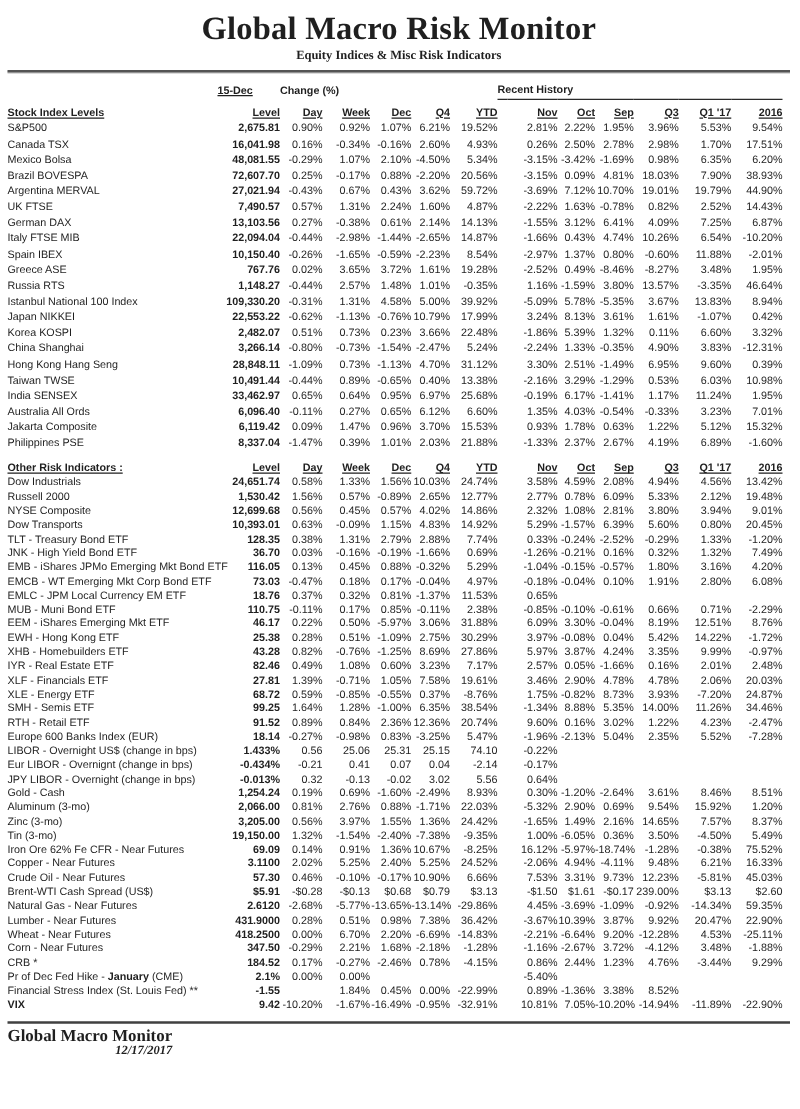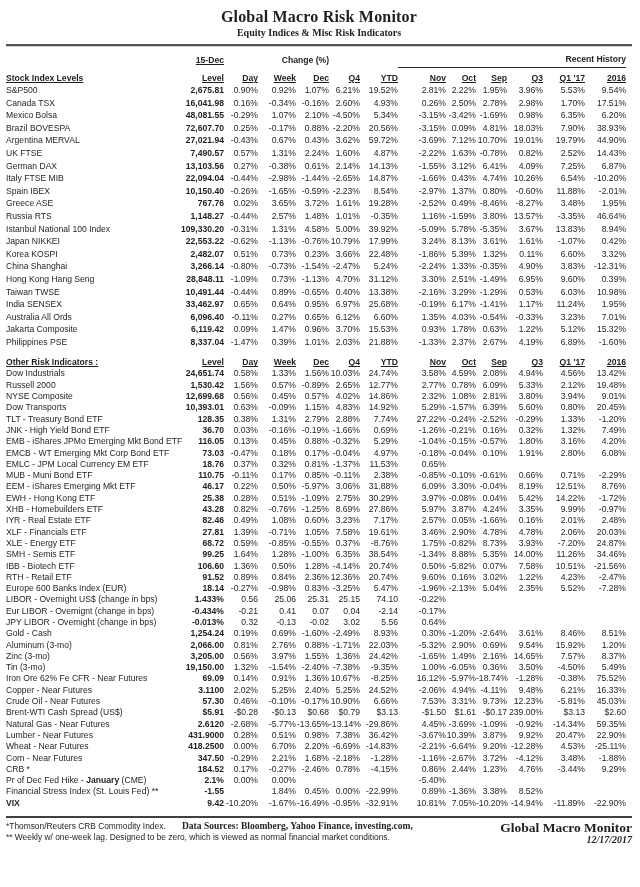--- a/index.html
+++ b/index.html
@@ -1,25 +1,25 @@
 <!DOCTYPE html>
 <html><head>
 <meta charset="utf-8">
 <style>
   html,body{margin:0;padding:0;background:#ffffff;}
   body{width:640px;height:887px;font-family:"Liberation Sans",sans-serif;color:#1f1f1f;overflow:hidden;}
   .page{padding:5px 8px 0 6px;}
-  .title{font-family:"Liberation Serif",serif;font-weight:bold;font-size:16px;text-align:center;margin-top:3px;letter-spacing:.2px;}
+  .title{font-family:"Liberation Serif",serif;font-weight:bold;font-size:26px;text-align:center;margin-top:3px;letter-spacing:.2px;}
   .subtitle{font-family:Liberation Serif, serif;font-weight:bold;font-size:10px;text-align:center;margin-top:1px;}
   .top-rule{margin-top:6px;height:2px;background:#545454;box-shadow:0 1px 0 #cfcfcf;}
   table{border-collapse:collapse;table-layout:fixed;width:620px;}
   td{padding:0;font-size:8.6px;white-space:nowrap;vertical-align:bottom;overflow:visible;}
   .num{text-align:right;}
   .b{font-weight:bold;}
-  .c{text-align:right;margin-top:32px;}
+  .c{text-align:left;margin-top:32px;}
   .u{text-decoration:underline;text-underline-offset:1px;}
   .lvl{font-weight:bold;}
   .sup td{padding-top:8px;padding-bottom:3px;font-weight:bold;}
   .rule-under{border-bottom:1px solid #2a2a2a;}
   .hdr td{font-weight:bold;padding-top:5px;padding-bottom:1px;}
   #sec0 tr.dr td{height:12.6px;line-height:12.6px;}
   #sec1 tr.dr td{height:11.3px;line-height:11.3px;}
   #sec1{margin-top:4px;}
   .footer{margin-top:7px;border-top:2px solid #404040;padding-top:3px;display:flex;justify-content:space-between;width:626px;}
   .f-left{font-size:8.4px;line-height:11px;}
@@ -518,21 +518,21 @@
           </tr>
           <tr class="dr">
             <td>TLT - Treasury Bond ETF</td>
             <td class="num lvl">128.35</td>
             <td class="num">0.38%</td>
             <td class="num">1.31%</td>
             <td class="num">2.79%</td>
             <td class="num">2.88%</td>
             <td class="num">7.74%</td>
             <td></td>
-            <td class="num">27.22%</td>
+            <td class="num">0.33%</td>
             <td class="num">-0.24%</td>
             <td class="num">-2.52%</td>
             <td class="num">-0.29%</td>
             <td class="num">1.33%</td>
             <td class="num">-1.20%</td>
           </tr>
           <tr class="dr">
             <td>JNK - High Yield Bond ETF</td>
             <td class="num lvl">36.70</td>
             <td class="num">0.03%</td>
@@ -718,36 +718,20 @@
             <td class="num">38.54%</td>
             <td></td>
             <td class="num">-1.34%</td>
             <td class="num">8.88%</td>
             <td class="num">5.35%</td>
             <td class="num">14.00%</td>
             <td class="num">11.26%</td>
             <td class="num">34.46%</td>
           </tr>
           <tr class="dr">
-            <td>IBB - Biotech ETF</td>
-            <td class="num lvl">106.60</td>
-            <td class="num">1.36%</td>
-            <td class="num">0.50%</td>
-            <td class="num">1.28%</td>
-            <td class="num">-4.14%</td>
-            <td class="num">20.74%</td>
-            <td></td>
-            <td class="num">0.50%</td>
-            <td class="num">-5.82%</td>
-            <td class="num">0.07%</td>
-            <td class="num">7.58%</td>
-            <td class="num">10.51%</td>
-            <td class="num">-21.56%</td>
-          </tr>
-          <tr class="dr">
             <td>RTH - Retail ETF</td>
             <td class="num lvl">91.52</td>
             <td class="num">0.89%</td>
             <td class="num">0.84%</td>
             <td class="num">2.36%</td>
             <td class="num">12.36%</td>
             <td class="num">20.74%</td>
             <td></td>
             <td class="num">9.60%</td>
             <td class="num">0.16%</td>
@@ -1074,25 +1058,18 @@
             <td class="num">-10.20%</td>
             <td class="num">-14.94%</td>
             <td class="num">-11.89%</td>
             <td class="num">-22.90%</td>
           </tr>
         </tbody>
       </table>
     </div>
 
   <div class="footer">
-    <div class="f-left">
-      <div>
-        <span>*Thomson/Reuters CRB Commodity Index.</span>
-        <span class="f-src">Data Sources:  Bloomberg,  Yahoo Finance, investing.com,</span>
-      </div>
-      <div>** Weekly w/ one-week lag. Designed to be zero, which is viewed as normal financial market conditions.</div>
-    </div>
     <div class="f-right">
       <div class="f-brand">Global Macro Monitor</div>
       <div class="f-date">12/17/2017</div>
     </div>
   </div>
 </div>
 
 </body></html>

